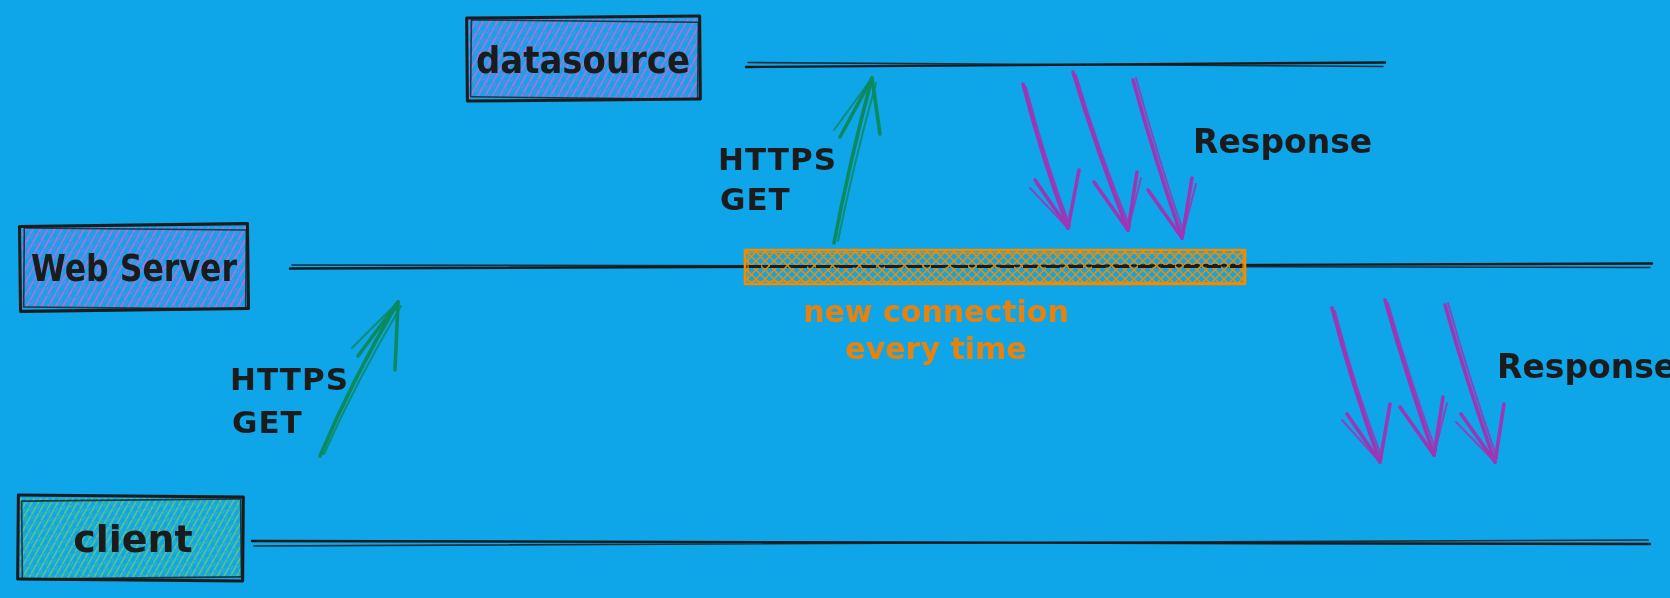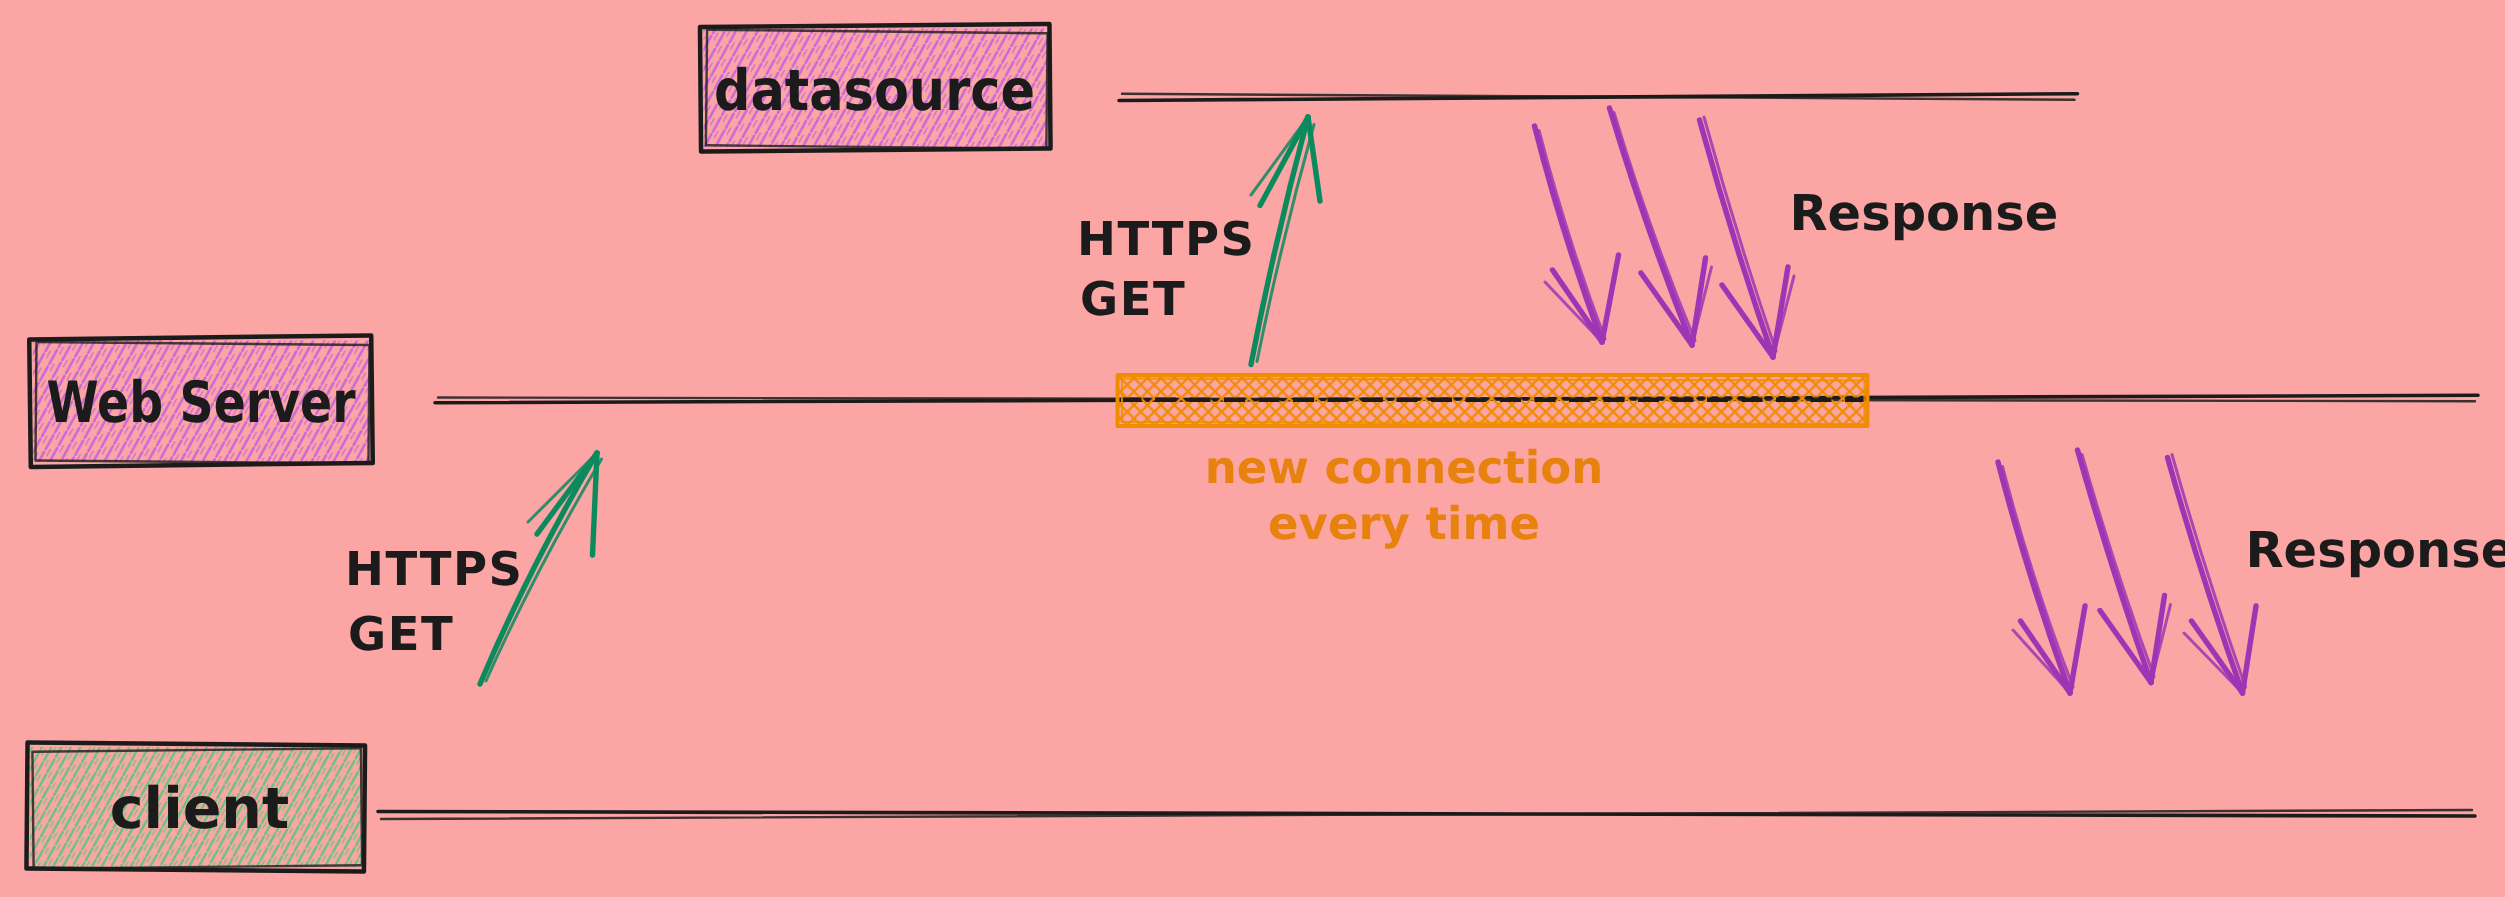--- a/index.html
+++ b/index.html
@@ -1,16 +1,16 @@
 <!DOCTYPE html>
 <html style="--ink: #1b1b1b; --purple: #9c36b5; --purple-hatch: #c966dc; --green-hatch: #62c57f; --teal: #0b8a5e; --orange: #e8820e; --orange-hatch: #f08c00;"><head>
 <meta charset="utf-8">
 <style>
   html,body{margin:0;padding:0;background:#ffffff;}
-  .stage{position:relative;width:1670px;height:598px;background:#fca5a5;overflow:hidden;}
+  .stage{position:relative;width:1670px;height:598px;background:#0ea5e9;overflow:hidden;}
   svg{display:block;}
   text{font-family:"DejaVu Sans","Liberation Sans",sans-serif;font-weight:bold;}
   .actor-label{font-size:38px;fill:var(--ink);}
   .msg-label{font-size:31px;fill:var(--ink);letter-spacing:1px;}
   .resp-label{font-size:33px;fill:var(--ink);}
   .note-label{font-size:30px;fill:var(--orange);}
   .line{stroke:var(--ink);stroke-width:2.4;stroke-linecap:round;fill:none;}
   .line.thin{stroke-width:1.6;opacity:.85;}
   .box-border{fill:none;stroke:var(--ink);stroke-width:3;stroke-linejoin:round;}
   .box-border.echo{stroke-width:1.6;opacity:.8;}

